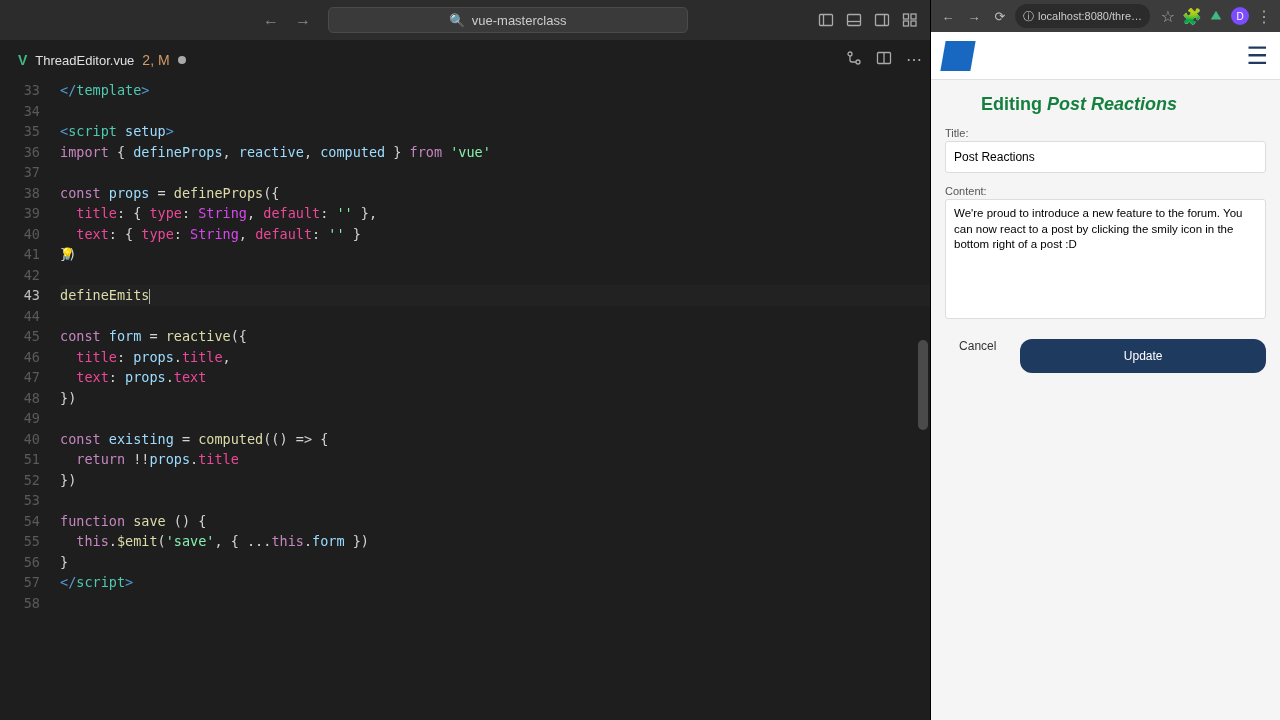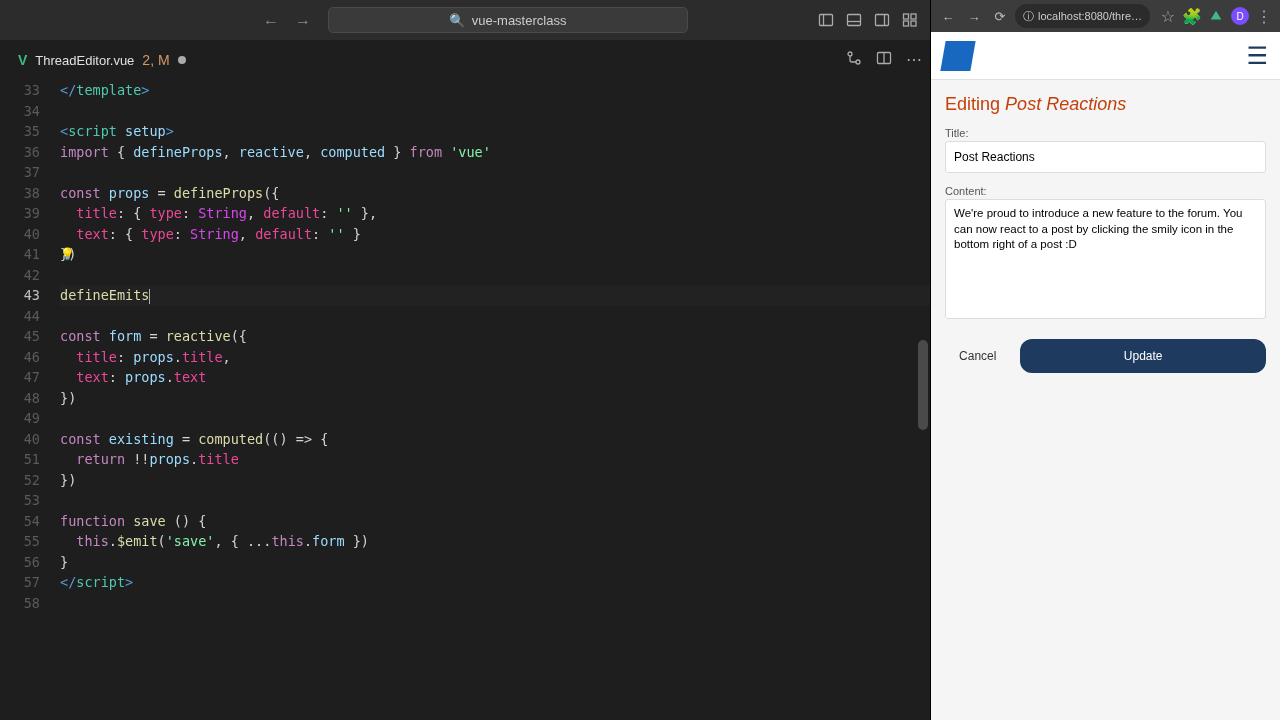--- a/index.html
+++ b/index.html
@@ -172,21 +172,21 @@
   background:#fff;
   border-bottom:1px solid #e0e0e0;
   display:flex;
   align-items:center;
   padding:0 12px;
   justify-content:space-between;
 }
 .logo-sq { width: 30px; height: 30px; transform: skewX(-10deg); background: #1867c0; }
 .hamburger { font-size:24px; color:#1e3a5f; cursor:pointer;}
 .form-area { padding: 14px; }
-.form-heading { font-size:18px; font-weight:400; color:#c2410c; margin-bottom:12px;}
+.form-heading { font-size:18px; font-weight:700; color:#15803d; margin-bottom:12px;margin-left:36px;}
 .form-heading .italic { font-style:italic;}
 .form-label { font-size:11px; color:#555; margin-bottom:2px; display:block;}
 .form-input {
   width:100%;
   height:32px;
   border:1px solid #ddd;
   border-radius:3px;
   padding:0 8px;
   font-size:12px;
   margin-bottom:12px;
@@ -198,21 +198,21 @@
   border:1px solid #ddd;
   border-radius:3px;
   padding:6px 8px;
   font-size:11.5px;
   margin-bottom:16px;
   resize:none;
   font-family:inherit;
   background:#fff;
   line-height:1.35;
 }
-.form-actions { display:flex; gap:10px; align-items:center;}
+.form-actions { display:flex; gap:10px; align-items:flex-start;}
 .btn-cancel { font-size:12px; color:#333; cursor:pointer; padding: 0 14px;}
 .btn-update {
   flex:1;
   height:34px;
   background:#1e3a5f;
   color:#fff;
   border:none;
   border-radius:12px;
   font-size:12px;
   cursor:pointer;

